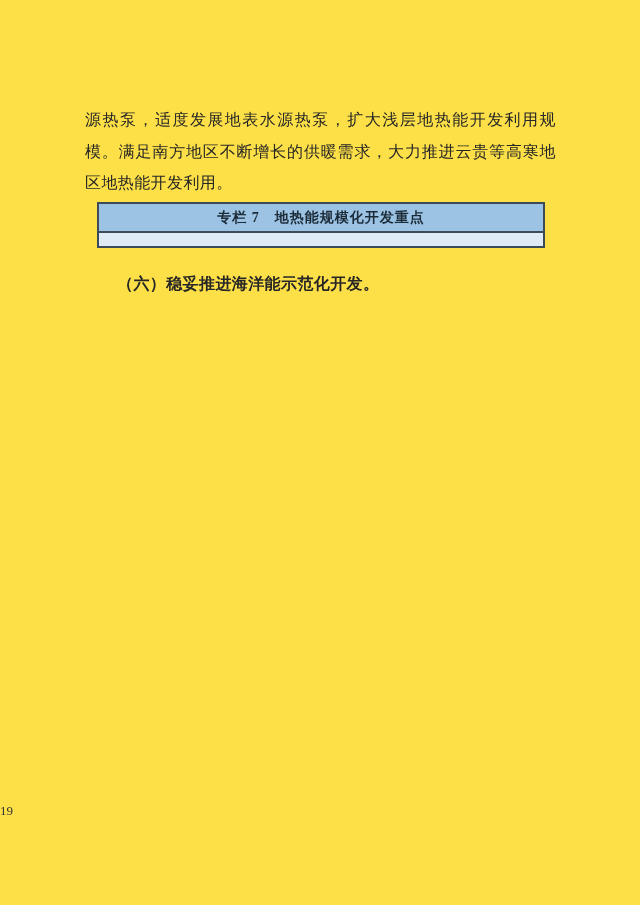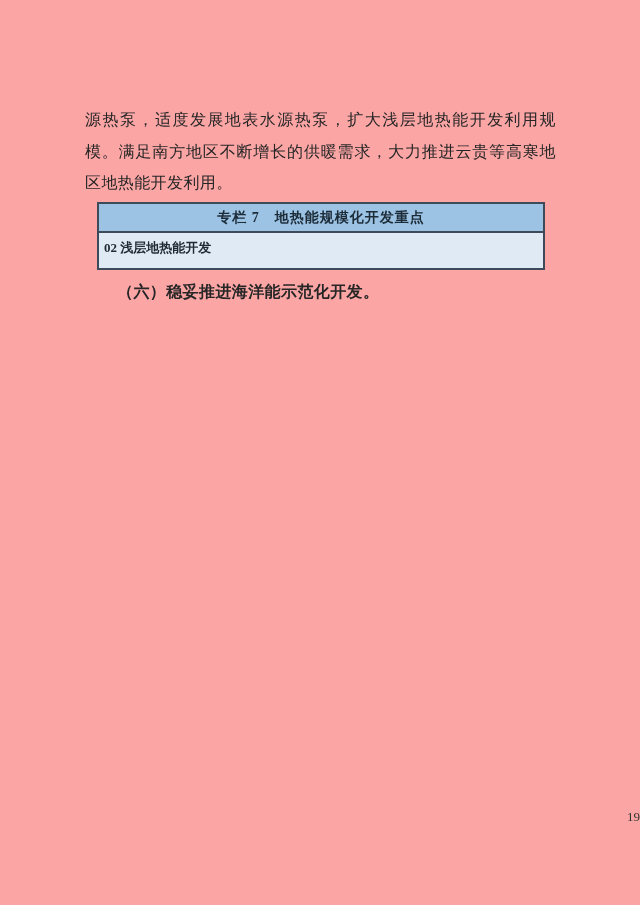--- a/index.html
+++ b/index.html
@@ -4,21 +4,21 @@
 <style>
   html, body {
     margin: 0;
     padding: 0;
     background: #ffffff;
   }
   .page {
     position: relative;
     width: 640px;
     height: 905px;
-    background: #fca5a5;
+    background: #fde047;
     overflow: hidden;
     font-family: "Liberation Serif", "DejaVu Serif", serif;
     color: #262626;
   }
   .content {
     position: absolute;
     top: 104px;
     left: 85px;
     width: 471px;
   }
@@ -68,47 +68,45 @@
     font-size: 13px;
     line-height: 20.6px;
     text-align: justify;
     color: #22303b;
   }
   .page-number {
     position: absolute;
     top: 803px;
     left: 0;
     width: 100%;
-    text-align: right;
+    text-align: left;
     font-size: 13px;
     color: #333333;
-    margin-top: 6px;
   }
 </style>
 </head>
 <body>
 
 <div class="page">
   <div class="content">
 
     <p class="body-text">
       <span>源热泵，适度发展地表水源热泵，扩大浅层地热能开发利用规模。满足南方地区不断增长的供暖需求，大力推进云贵等高寒地区地热能开发利用。</span>
     </p>
 
 
     <div class="column-box">
       <div class="box-title">专栏 7　地热能规模化开发重点</div>
 
 
       <div class="box-section with-divider">
-        <div class="box-heading">02 浅层地热能开发</div>
       </div>
     </div>
 
-    <p class="body-text indent" style="margin-top:6px;">
+    <p class="body-text indent" style="margin-top:20px;">
       <span class="lead-bold">（六）稳妥推进海洋能示范化开发。</span>
     </p>
 
 
   </div>
 
   <div class="page-number">19</div>
 </div>
 
 </body></html>

